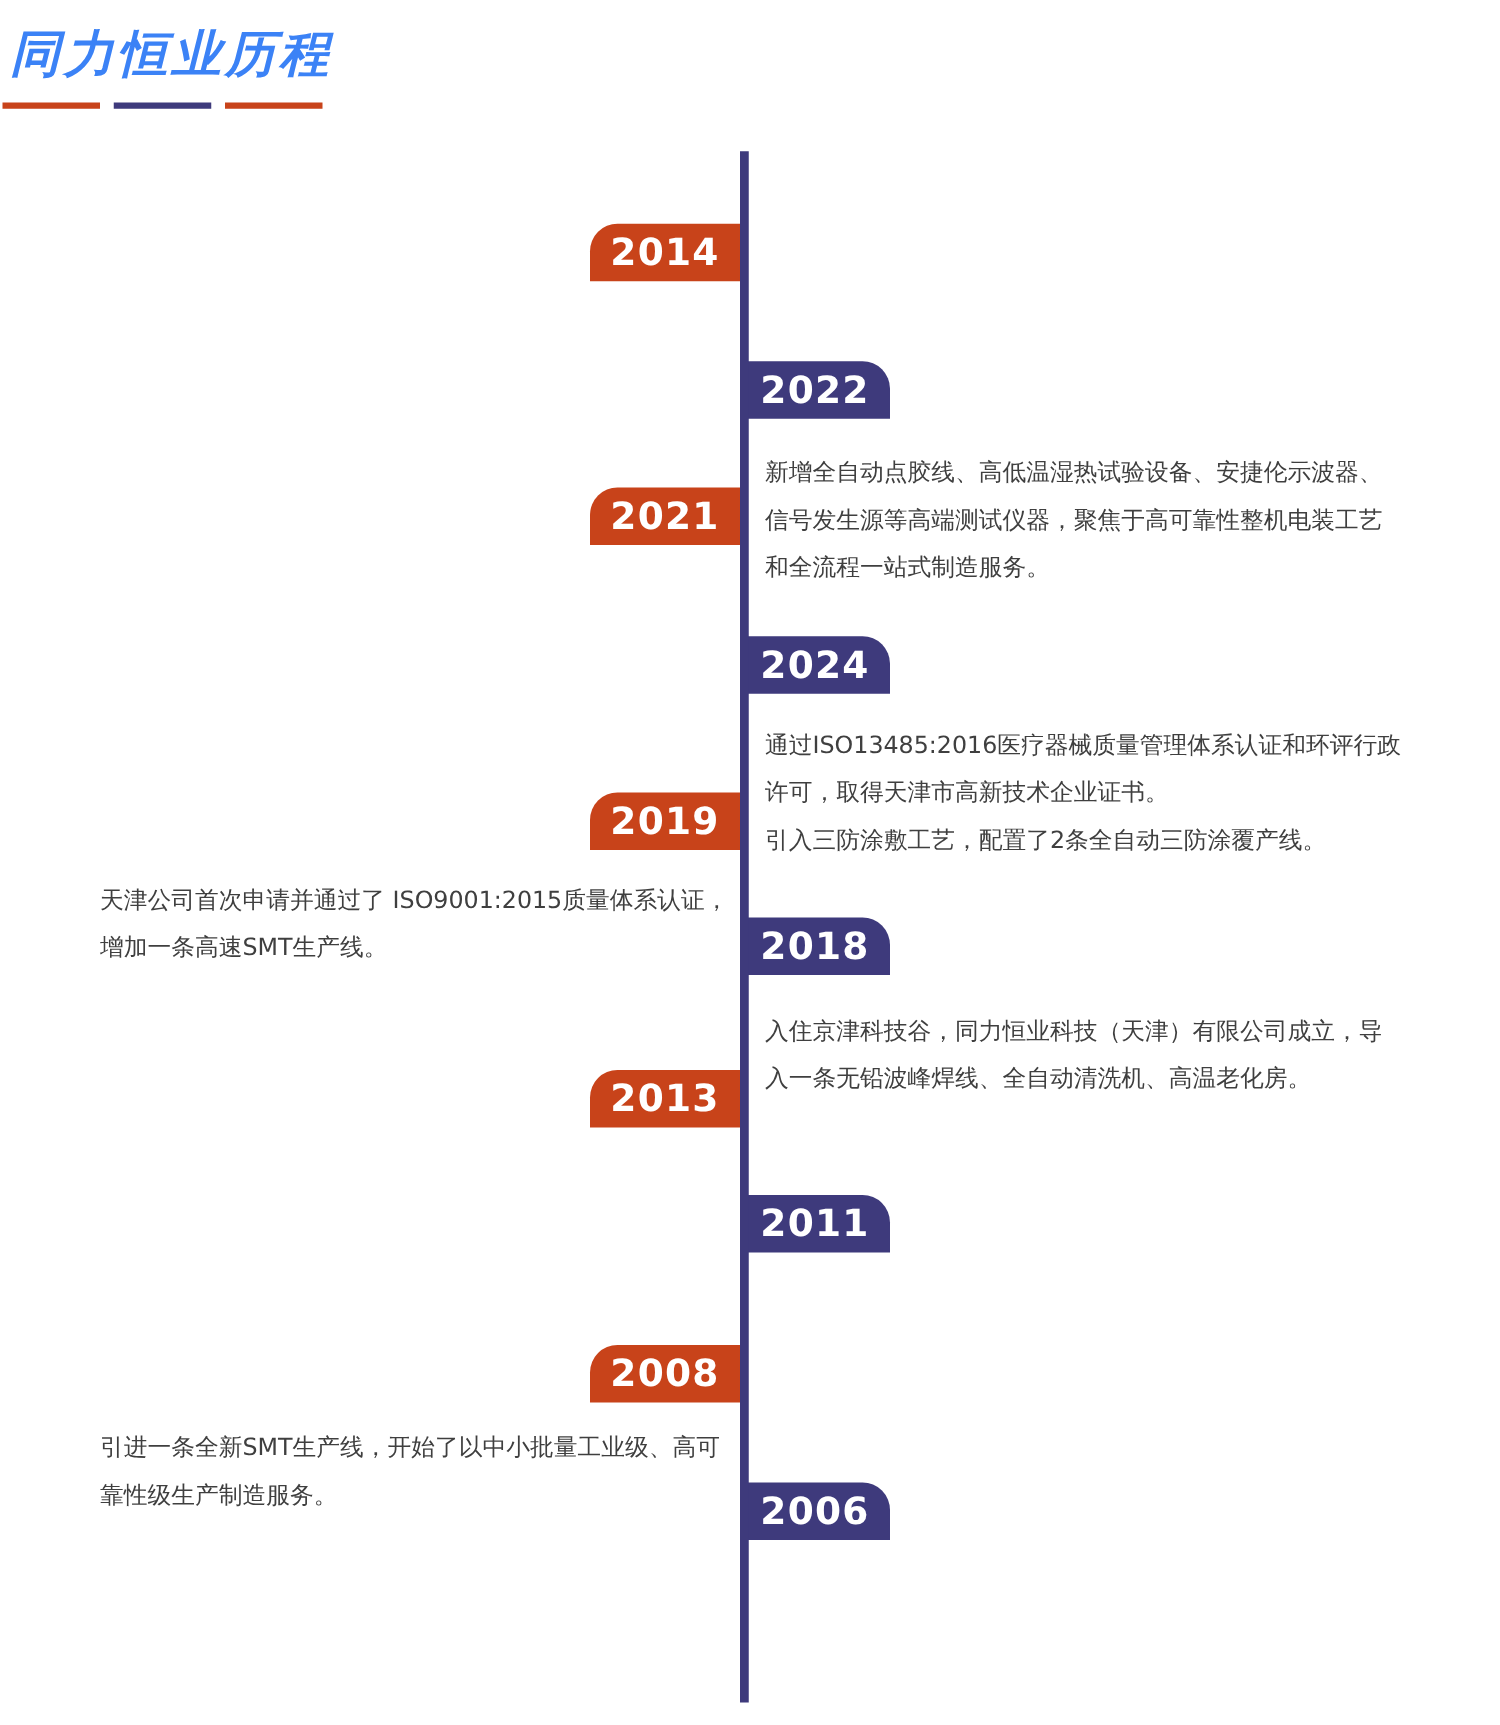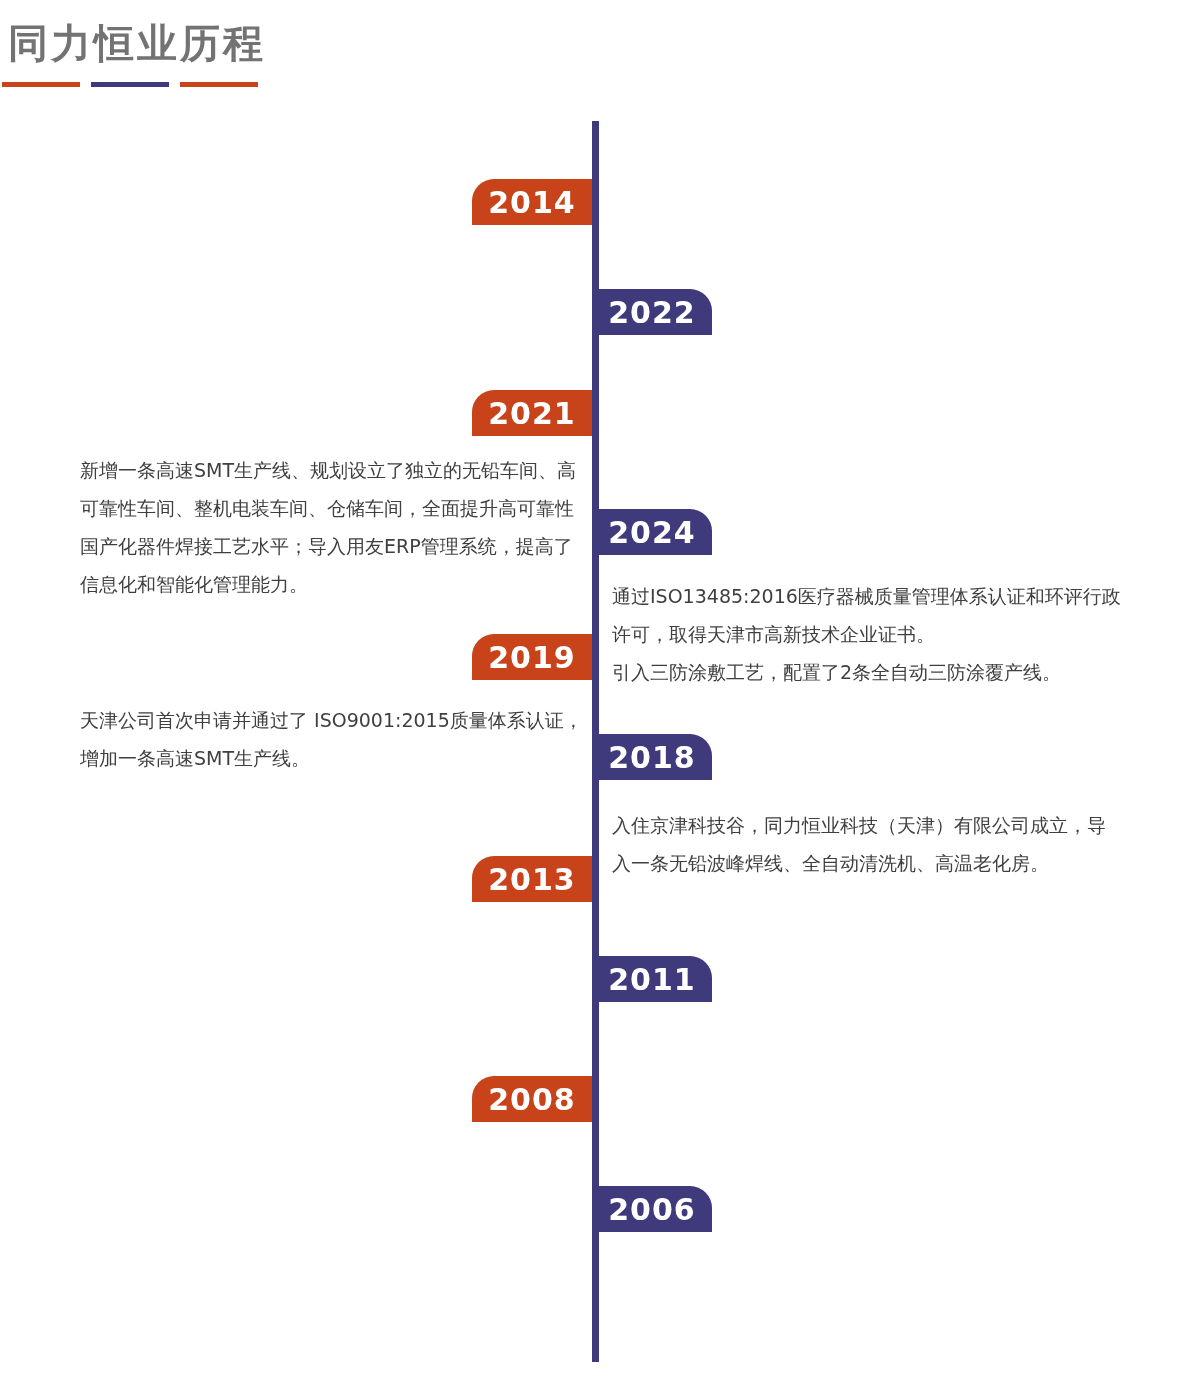--- a/index.html
+++ b/index.html
@@ -7,21 +7,22 @@
     position:relative;
     width:1200px; height:1380px;
     background:#ffffff;
     overflow:hidden;
     font-family:"DejaVu Sans","Liberation Sans",sans-serif;
   }
   
   .page-title {
     position:absolute; left:8px; top:16px;
     font-size:40px; font-weight:900; letter-spacing:3px;
-    color:#737373;
+    color:#3b82f6;
+    font-style:italic;
   }
   .title-bars {
     position:absolute; left:2px; top:82px;
     display:flex; gap:11px;
   }
   .title-bar { width:78px; height:5px; }
   .title-bar.orange { background:#c8431a; }
   .title-bar.purple { background:#3e3a7c; }
 
   
@@ -56,35 +57,36 @@
     <div class="title-bar orange"></div>
     <div class="title-bar purple"></div>
     <div class="title-bar orange"></div>
   </div>
 
   <div class="timeline-line"></div>
 
   <div class="badge left" style="top:179px">2014</div>
 
   <div class="badge right" style="top:289px">2022</div>
+  <div class="event-text right-text" style="top:359px">新增全自动点胶线、高低温湿热试验设备、安捷伦示波器、信号发生源等高端测试仪器，聚焦于高可靠性整机电装工艺和全流程一站式制造服务。</div>
 
   <div class="badge left" style="top:390px">2021</div>
-  <div class="event-text left-text" style="top:451px">新增一条高速SMT生产线、规划设立了独立的无铅车间、高可靠性车间、整机电装车间、仓储车间，全面提升高可靠性国产化器件焊接工艺水平；导入用友ERP管理系统，提高了信息化和智能化管理能力。</div>
 
   <div class="badge right" style="top:509px">2024</div>
   <div class="event-text right-text" style="top:577px">通过ISO13485:2016医疗器械质量管理体系认证和环评行政许可，取得天津市高新技术企业证书。
 引入三防涂敷工艺，配置了2条全自动三防涂覆产线。</div>
 
   <div class="badge left" style="top:634px">2019</div>
   <div class="event-text left-text" style="top:701px">天津公司首次申请并通过了 ISO9001:2015质量体系认证，增加一条高速SMT生产线。</div>
 
   <div class="badge right" style="top:734px">2018</div>
   <div class="event-text right-text" style="top:806px">入住京津科技谷，同力恒业科技（天津）有限公司成立，导入一条无铅波峰焊线、全自动清洗机、高温老化房。</div>
 
   <div class="badge left" style="top:856px">2013</div>
 
   <div class="badge right" style="top:956px">2011</div>
 
   <div class="badge left" style="top:1076px">2008</div>
+  <div class="event-text left-text" style="top:1139px">引进一条全新SMT生产线，开始了以中小批量工业级、高可靠性级生产制造服务。</div>
 
   <div class="badge right" style="top:1186px">2006</div>
 
 </div>
 
 </body></html>

